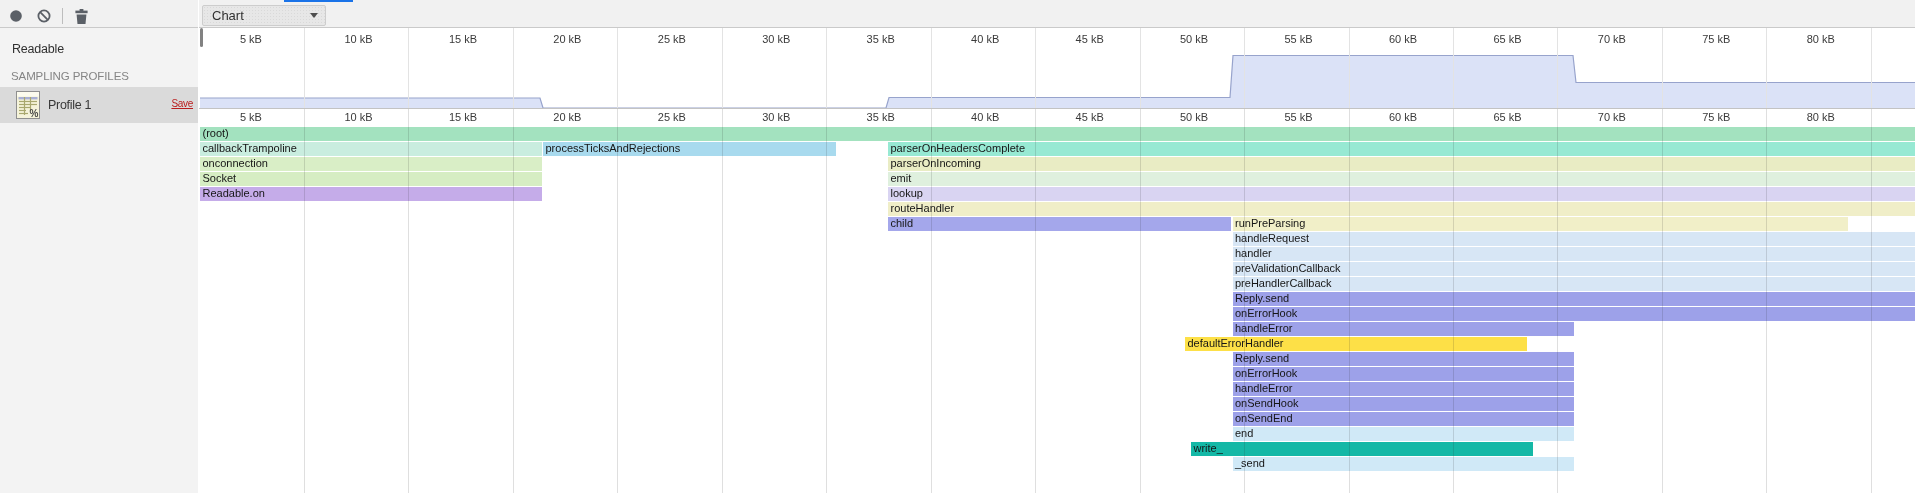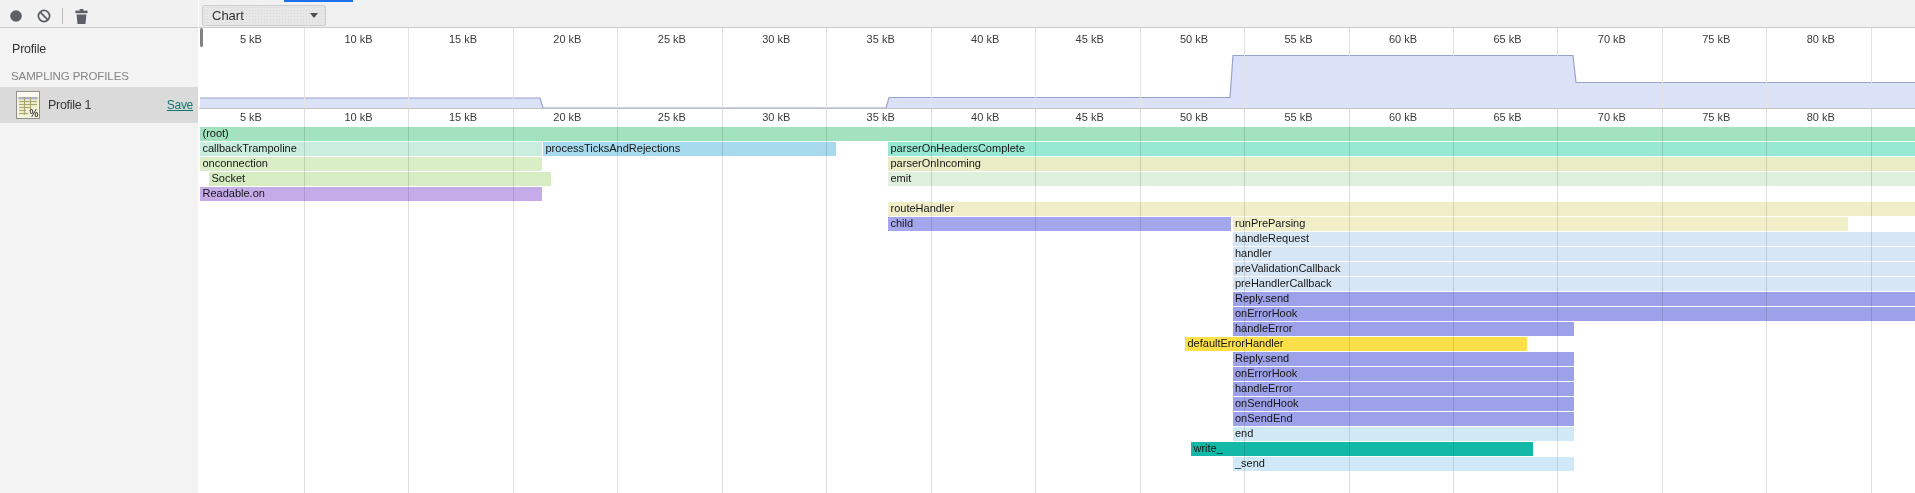--- a/index.html
+++ b/index.html
@@ -6,21 +6,21 @@
   font-family:"Liberation Sans", sans-serif; }
 #sidebar { position:absolute; left:0; top:0; width:198px; height:493px; background:#f3f3f3; }
 #sidebar .tb { position:absolute; left:0; top:0; width:198px; height:28px; background:#f1f1f1;
   border-bottom:1px solid #cacaca; }
 #vsep { position:absolute; left:62px; top:8px; width:1px; height:16px; background:#bdbdbd; }
 .sideicon { position:absolute; }
 #profiles { position:absolute; left:12px; top:42px; font-size:12.5px; letter-spacing:-0.2px; color:#303030; }
 #sampling { position:absolute; left:11px; top:70px; font-size:11.5px; letter-spacing:-0.1px; color:#848484; }
 #selrow { position:absolute; left:0; top:87px; width:198px; height:36px; background:#dadada; }
 #selrow .name { position:absolute; left:48px; top:11px; font-size:12.5px; letter-spacing:-0.3px; color:#383838; }
-#selrow .save { position:absolute; right:5px; top:11px; font-size:12px; letter-spacing:-0.3px; color:#0f766e;
+#selrow .save { position:absolute; right:5px; top:11px; font-size:10px; letter-spacing:-0.3px; color:#b91c1c;
   text-decoration:underline; }
 #panel { position:absolute; left:199px; top:0; width:1716px; height:493px; background:#fff; }
 #panel .tb { position:absolute; left:0; top:0; width:1716px; height:28px; background:#f1f1f1;
   border-bottom:1px solid #cacaca; }
 #tabline { position:absolute; left:85px; top:0; width:69px; height:2px; background:#1a73e8; }
 #select { position:absolute; left:3px; top:5px; width:124px; height:21px; background:#e7e7e7;
   border:1px solid #cdcdcd; border-radius:2px; font-size:13px; color:#303030; line-height:19px;
   padding-left:9px;
   background-image:radial-gradient(#d9d9d9 22%, transparent 23%);
   background-size:3px 3px; }
@@ -75,23 +75,24 @@
 <div class="rl f2" style="left:1294.4px;top:111px">65&nbsp;kB</div>
 <div class="rl f2" style="left:1398.8px;top:111px">70&nbsp;kB</div>
 <div class="rl f2" style="left:1503.2px;top:111px">75&nbsp;kB</div>
 <div class="rl f2" style="left:1607.7px;top:111px">80&nbsp;kB</div>
   <div class="bar" style="left:1.0px;top:127px;width:1715.0px;background:#a3e2bf">(root)</div>
 <div class="bar" style="left:1.0px;top:142px;width:341.5px;background:#c9eddf">callbackTrampoline</div>
 <div class="bar" style="left:344.0px;top:142px;width:293px;background:#a8daee">processTicksAndRejections</div>
 <div class="bar" style="left:689.0px;top:142px;width:1027.0px;background:#97e9d3">parserOnHeadersComplete</div>
 <div class="bar" style="left:1.0px;top:157px;width:341.5px;background:#d9eec6">onconnection</div>
 <div class="bar" style="left:689.0px;top:157px;width:1027.0px;background:#e9ecc4">parserOnIncoming</div>
-<div class="bar" style="left:10px;top:172px;width:341.5px;background:#d6edc3">Socket</div>
+<div class="bar" style="left:1.0px;top:172px;width:341.5px;background:#d6edc3">Socket</div>
 <div class="bar" style="left:689.0px;top:172px;width:1027.0px;background:#dff0de">emit</div>
 <div class="bar" style="left:1.0px;top:187px;width:341.5px;background:#c5ace9">Readable.on</div>
+<div class="bar" style="left:689.0px;top:187px;width:1027.0px;background:#d9d4f2">lookup</div>
 <div class="bar" style="left:689.0px;top:202px;width:1027.0px;background:#f0eec8">routeHandler</div>
 <div class="bar" style="left:689.0px;top:217px;width:342.5px;background:#a4a7eb">child</div>
 <div class="bar" style="left:1033.5px;top:217px;width:615px;background:#f1efc8">runPreParsing</div>
 <div class="bar" style="left:1033.5px;top:232px;width:682.5px;background:#d7e6f5">handleRequest</div>
 <div class="bar" style="left:1033.5px;top:247px;width:682.5px;background:#d7e6f5">handler</div>
 <div class="bar" style="left:1033.5px;top:262px;width:682.5px;background:#d7e6f5">preValidationCallback</div>
 <div class="bar" style="left:1033.5px;top:277px;width:682.5px;background:#d7e6f5">preHandlerCallback</div>
 <div class="bar" style="left:1033.5px;top:292px;width:682.5px;background:#9da1e9">Reply.send</div>
 <div class="bar" style="left:1033.5px;top:307px;width:682.5px;background:#9da1e9">onErrorHook</div>
 <div class="bar" style="left:1033.5px;top:322px;width:341.5px;background:#9da1e9">handleError</div>
@@ -152,21 +153,21 @@
       <circle cx="7" cy="7" r="5.6" fill="none" stroke="#5b6067" stroke-width="1.8"></circle>
       <line x1="3.2" y1="3.2" x2="10.8" y2="10.8" stroke="#5b6067" stroke-width="1.8"></line>
       </svg>
     <div id="vsep"></div>
     <svg class="sideicon" style="left:75px;top:9px" width="13" height="15">
       <rect x="4.6" y="0" width="3.8" height="2" fill="#5b6067"></rect>
       <rect x="0.4" y="1.6" width="12.2" height="2.6" fill="#5b6067"></rect>
       <path d="M1.6 5.4 L11.4 5.4 L10.5 15 L2.5 15 Z" fill="#5b6067"></path>
       </svg>
   </div>
-  <div id="profiles">Profile</div>
+  <div id="profiles">Readable</div>
   <div id="sampling">SAMPLING PROFILES</div>
   <div id="selrow">
     <svg class="sideicon" style="left:16px;top:4px" width="24" height="28">
       <rect x="0.5" y="0.5" width="23" height="27" fill="#f5f3da" stroke="#8f8f8f"></rect>
       <rect x="1" y="1" width="22" height="4.5" fill="#fcfbee"></rect>
       <rect x="2.5" y="6" width="19" height="2.4" fill="#a9b0d4"></rect>
       <g stroke="#a9a86e" stroke-width="1.2">
         <line x1="3" y1="10.5" x2="21" y2="10.5"></line>
         <line x1="3" y1="13.5" x2="21" y2="13.5"></line>
         <line x1="3" y1="16.5" x2="14" y2="16.5"></line>

